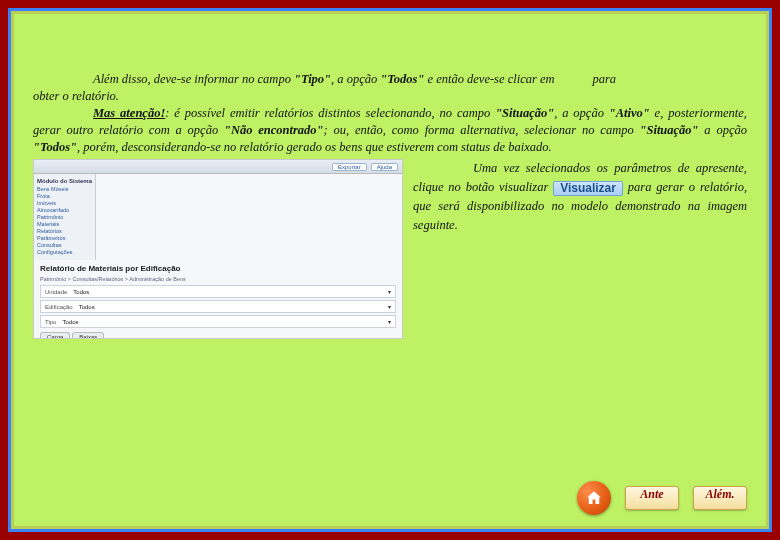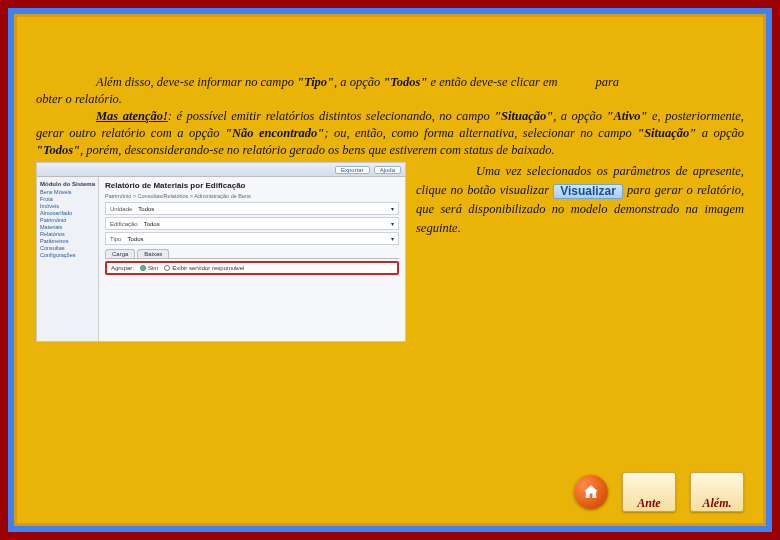--- a/index.html
+++ b/index.html
@@ -4,22 +4,22 @@
 <style>
   * { box-sizing: border-box; margin: 0; padding: 0; }
   html, body { width: 780px; height: 540px; overflow: hidden; font-family: Georgia, 'Times New Roman', serif; }
   .outer {
     width: 780px; height: 540px;
     background: #990000;
     padding: 8px;
   }
   .inner {
     width: 100%; height: 100%;
-    background: #eab308;
-    border: 6px solid #3b82f6;
+    background: #bef264;
+    border: 3px solid #3b82f6;
     box-shadow: inset 0 0 0 3px rgba(153,0,0,0.15);
     position: relative;
     padding: 60px 22px 20px 22px;
   }
   .para {
     font-size: 12.5px;
     line-height: 1.35;
     color: #111;
     font-style: italic;
     text-align: justify;
@@ -54,21 +54,21 @@
     gap: 4px;
   }
   .ss-top .btn {
     background: #fff;
     border: 1px solid #9cb3cc;
     border-radius: 2px;
     padding: 0 5px;
     font-size: 6px;
     color: #2a5a9c;
   }
-  .ss-body { display: flex; height: calc(100% - 14px); }
+  .ss-body { display: flex; height: calc(100% - 14px); flex-direction: column; }
   .ss-side {
     width: 62px;
     background: #eef2f7;
     border-right: 1px solid #ccc;
     padding: 4px 3px;
   }
   .ss-side .grp { font-weight: bold; color: #335; margin-bottom: 2px; font-size: 6px;}
   .ss-side .lnk { color: #2a5a9c; font-size: 5.5px; margin: 1px 0; white-space: nowrap; overflow: hidden; text-overflow: ellipsis;}
   .ss-main { flex: 1; padding: 4px 6px; }
   .ss-title { font-weight: bold; color: #222; font-size: 8px; margin-bottom: 3px;}
@@ -145,31 +145,31 @@
   .home-icon {
     width: 34px; height: 34px;
     border-radius: 50%;
     background: radial-gradient(circle at 30% 30%, #ff8a4a, #e35c12 60%, #b8430a);
     display: flex; align-items: center; justify-content: center;
     box-shadow: 0 1px 3px rgba(0,0,0,.4);
   }
   .home-icon svg { width: 18px; height: 18px; }
   .nav-btn {
     min-width: 54px;
-    height: 40px;
+    height: 24px;
     border: 1px solid #caa34a;
     border-radius: 3px;
     background: linear-gradient(#fff7df,#f5df9f);
     color: #8a0000;
     font-family: Georgia, serif;
     font-style: italic;
     font-weight: bold;
     font-size: 12px;
     display: flex;
-    align-items: flex-end;
+    align-items: flex-start;
     justify-content: center;
     box-shadow: 0 1px 2px rgba(0,0,0,.25);
     cursor: pointer;
   }
   .right-gap { display:inline-block; width:38px;}
 </style>
 </head>
 <body>
 
 <div class="outer">

